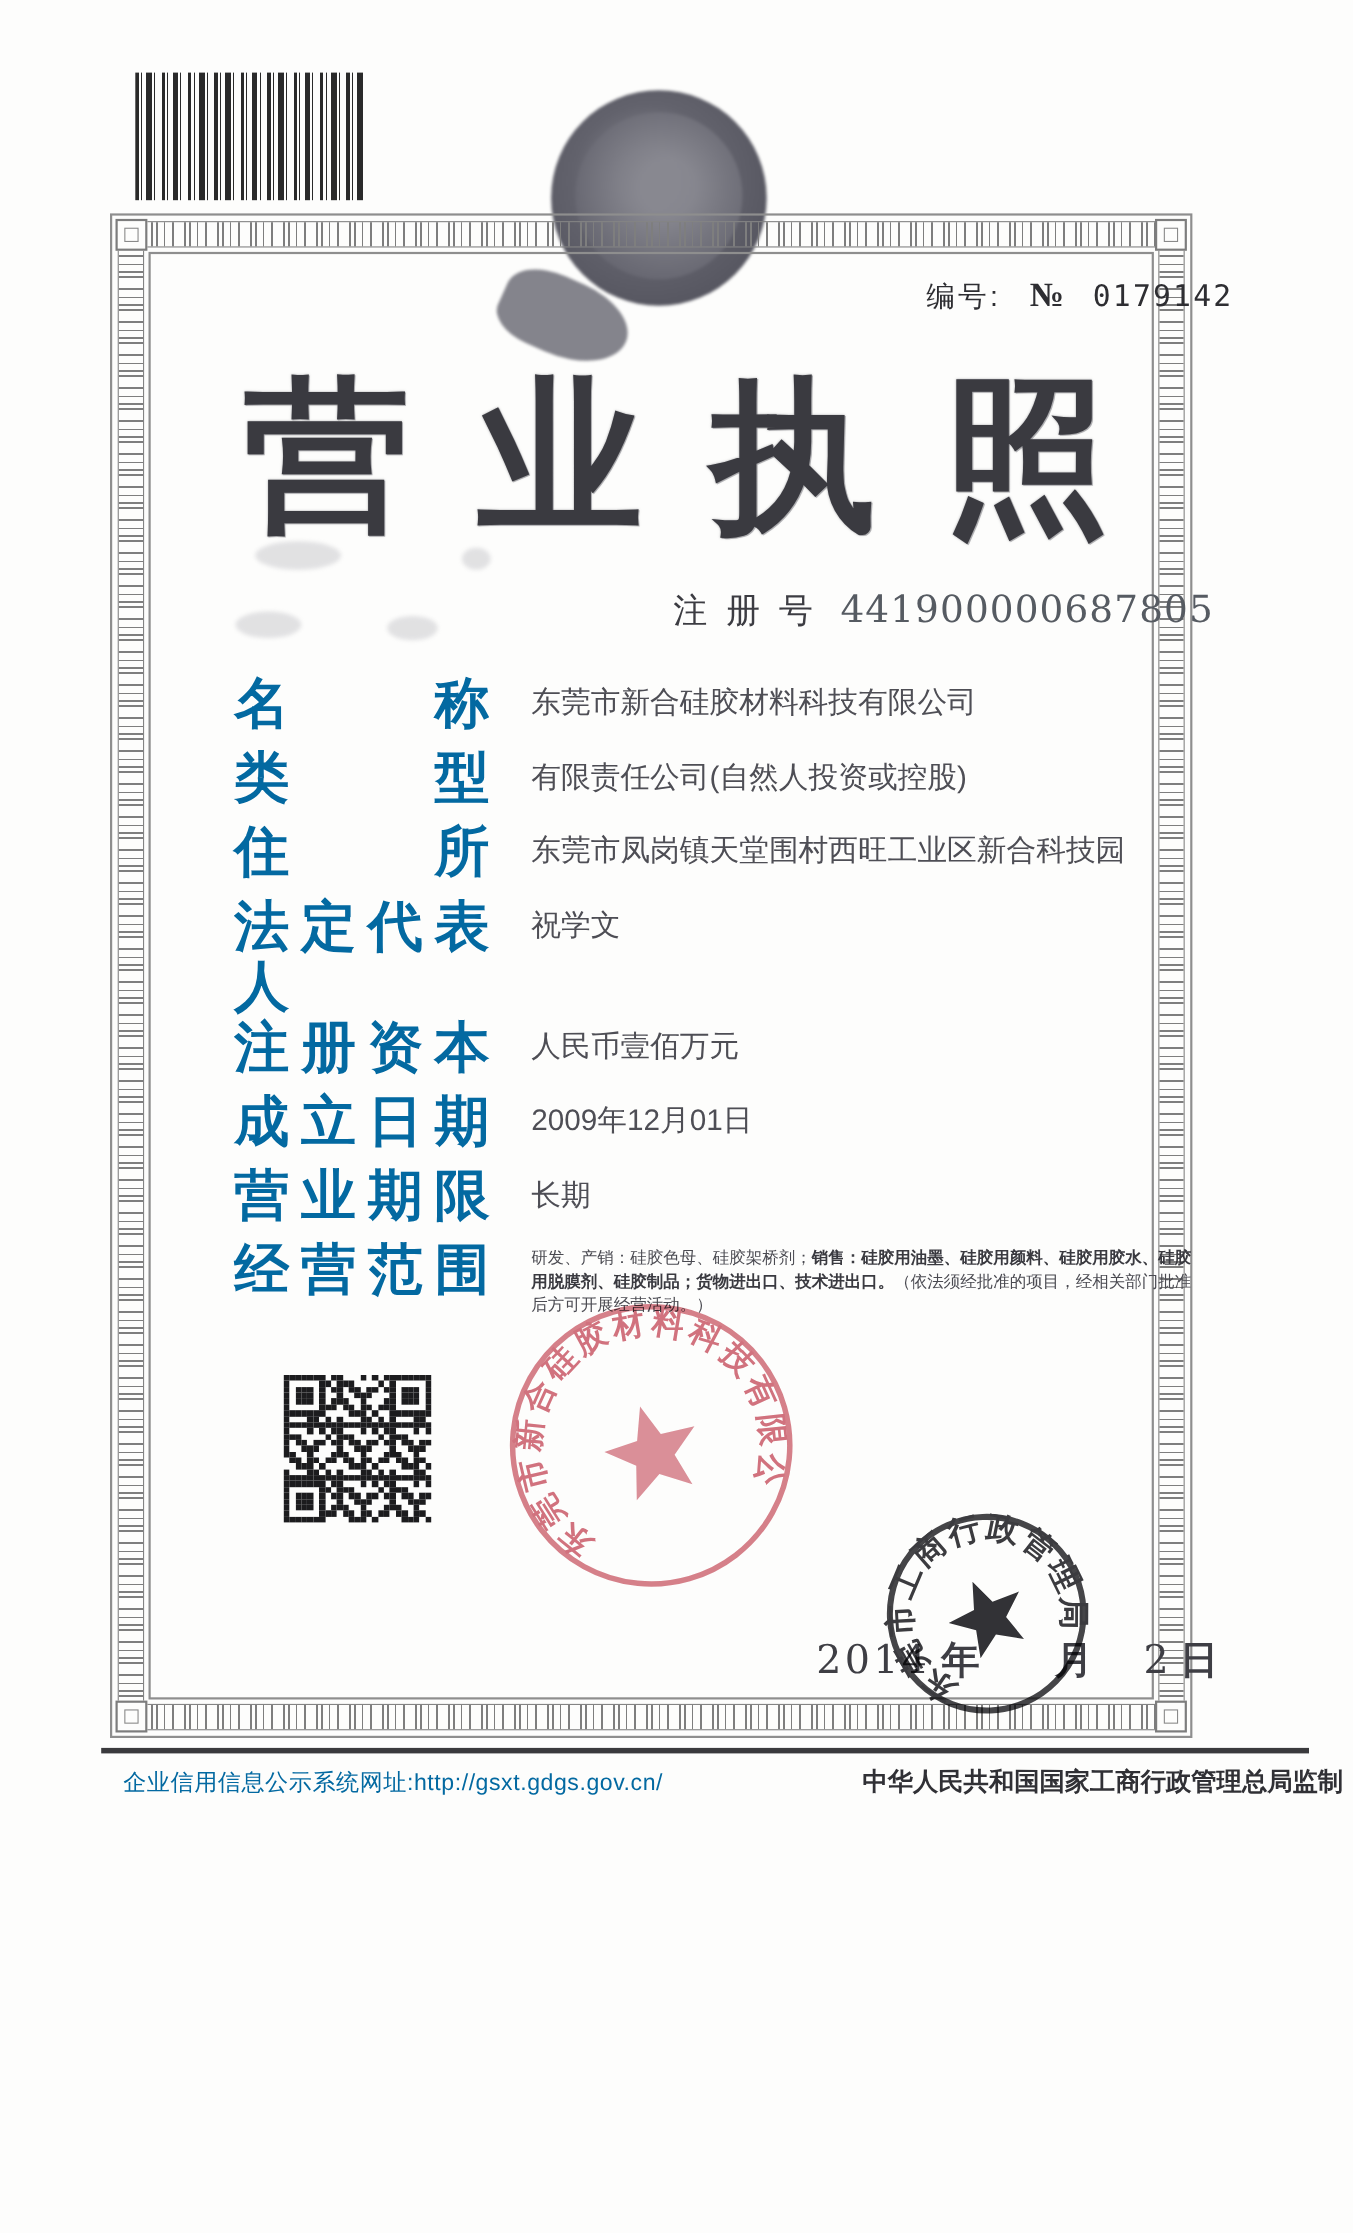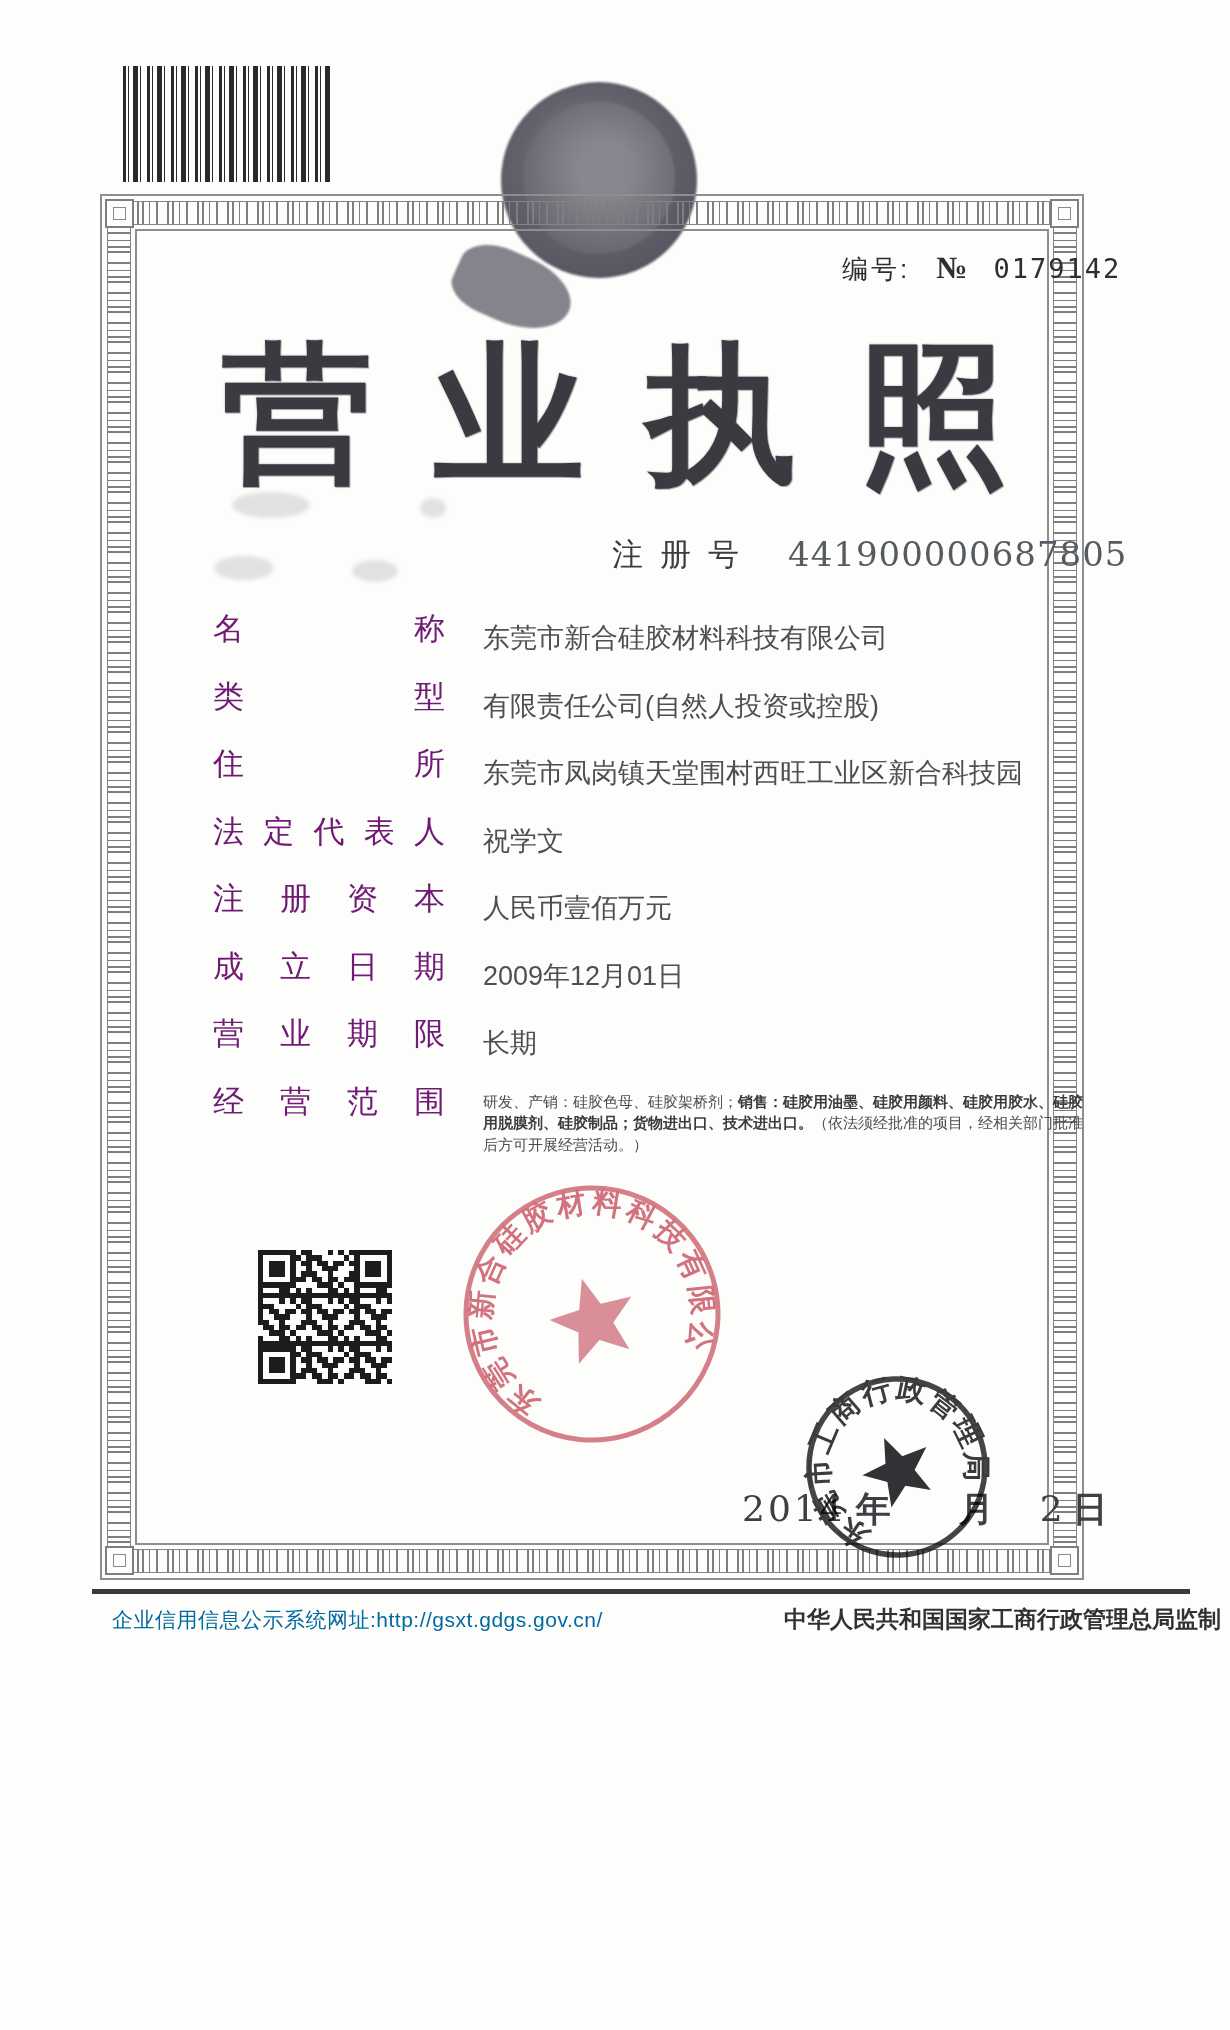--- a/index.html
+++ b/index.html
@@ -38,26 +38,26 @@
   
   .serial{position:absolute;left:842px;top:250px;display:flex;align-items:baseline;gap:26px;color:#2e2e32;}
   .serial .lbl{font-size:26px;letter-spacing:3px;}
   .serial .nosign{font-family:"Liberation Serif",serif;font-weight:700;font-size:31px;}
   .serial .num{font-family:"DejaVu Sans Mono",monospace;font-size:27px;letter-spacing:2px;}
   .title{position:absolute;left:0;width:1230px;top:332px;text-align:center;font-size:150px;line-height:1.1;
     font-weight:800;color:#3a3a40;letter-spacing:62px;text-indent:62px;
     text-shadow:0 0 2px rgba(70,70,76,.55),1px 1px 0 rgba(70,70,76,.35);}
   .regno{position:absolute;left:612px;top:534px;display:flex;align-items:flex-start;}
   .regno .lbl{font-size:31px;letter-spacing:17px;color:#3c3c42;}
-  .regno .num{font-family:"DejaVu Serif",serif;font-size:34px;color:#565b62;margin-left:32px;letter-spacing:1px;}
+  .regno .num{font-family:"DejaVu Serif",serif;font-size:34px;color:#565b62;margin-left:8px;letter-spacing:1px;}
 
   
   .fields{position:absolute;left:213px;top:612px;width:872px;}
   .row{display:flex;align-items:flex-start;min-height:67.5px;}
-  .row .lbl{flex:0 0 232px;font-size:31px;font-weight:400;color:#701a75;
+  .row .lbl{flex:0 0 232px;font-size:50px;font-weight:700;color:#0369a1;
     text-align:justify;text-align-last:justify;line-height:1.1;}
   .row .val{margin-left:38px;font-size:27px;color:#4e4e55;padding-top:9px;line-height:1.3;}
   .row.scope .val{font-size:15px;width:600px;text-align:justify;line-height:1.44;color:#4a4a51;padding-top:6px;}
   .row.scope .val .b{font-weight:700;color:#3a3a40;}
 
   
   .qr{position:absolute;left:258px;top:1250px;width:134px;height:134px;display:grid;
     grid-template-columns:repeat(25,1fr);grid-template-rows:repeat(25,1fr);filter:blur(.3px);}
   .qr div.on{background:#1c1c1e;}
   .seal{position:absolute;mix-blend-mode:multiply;}

